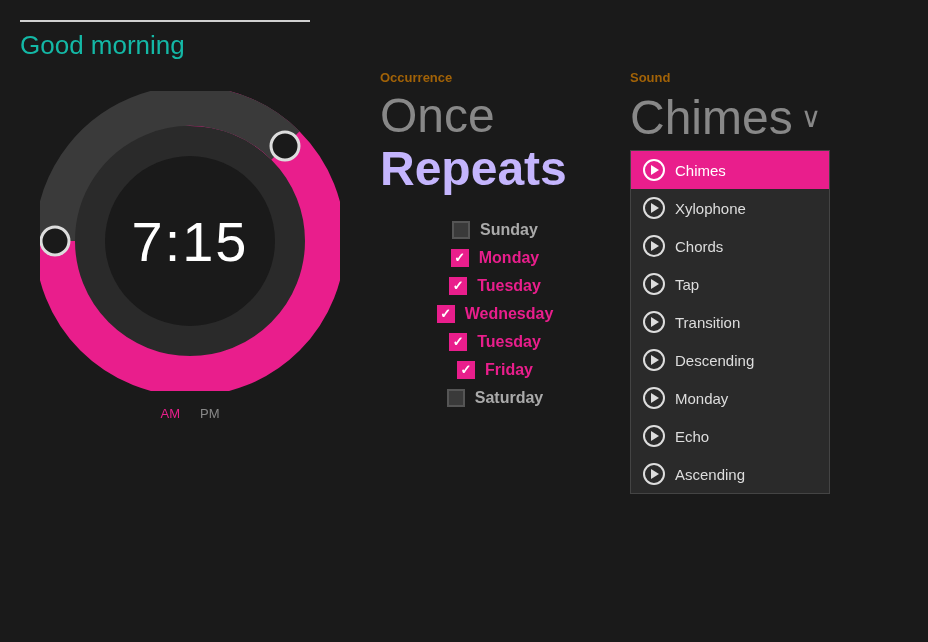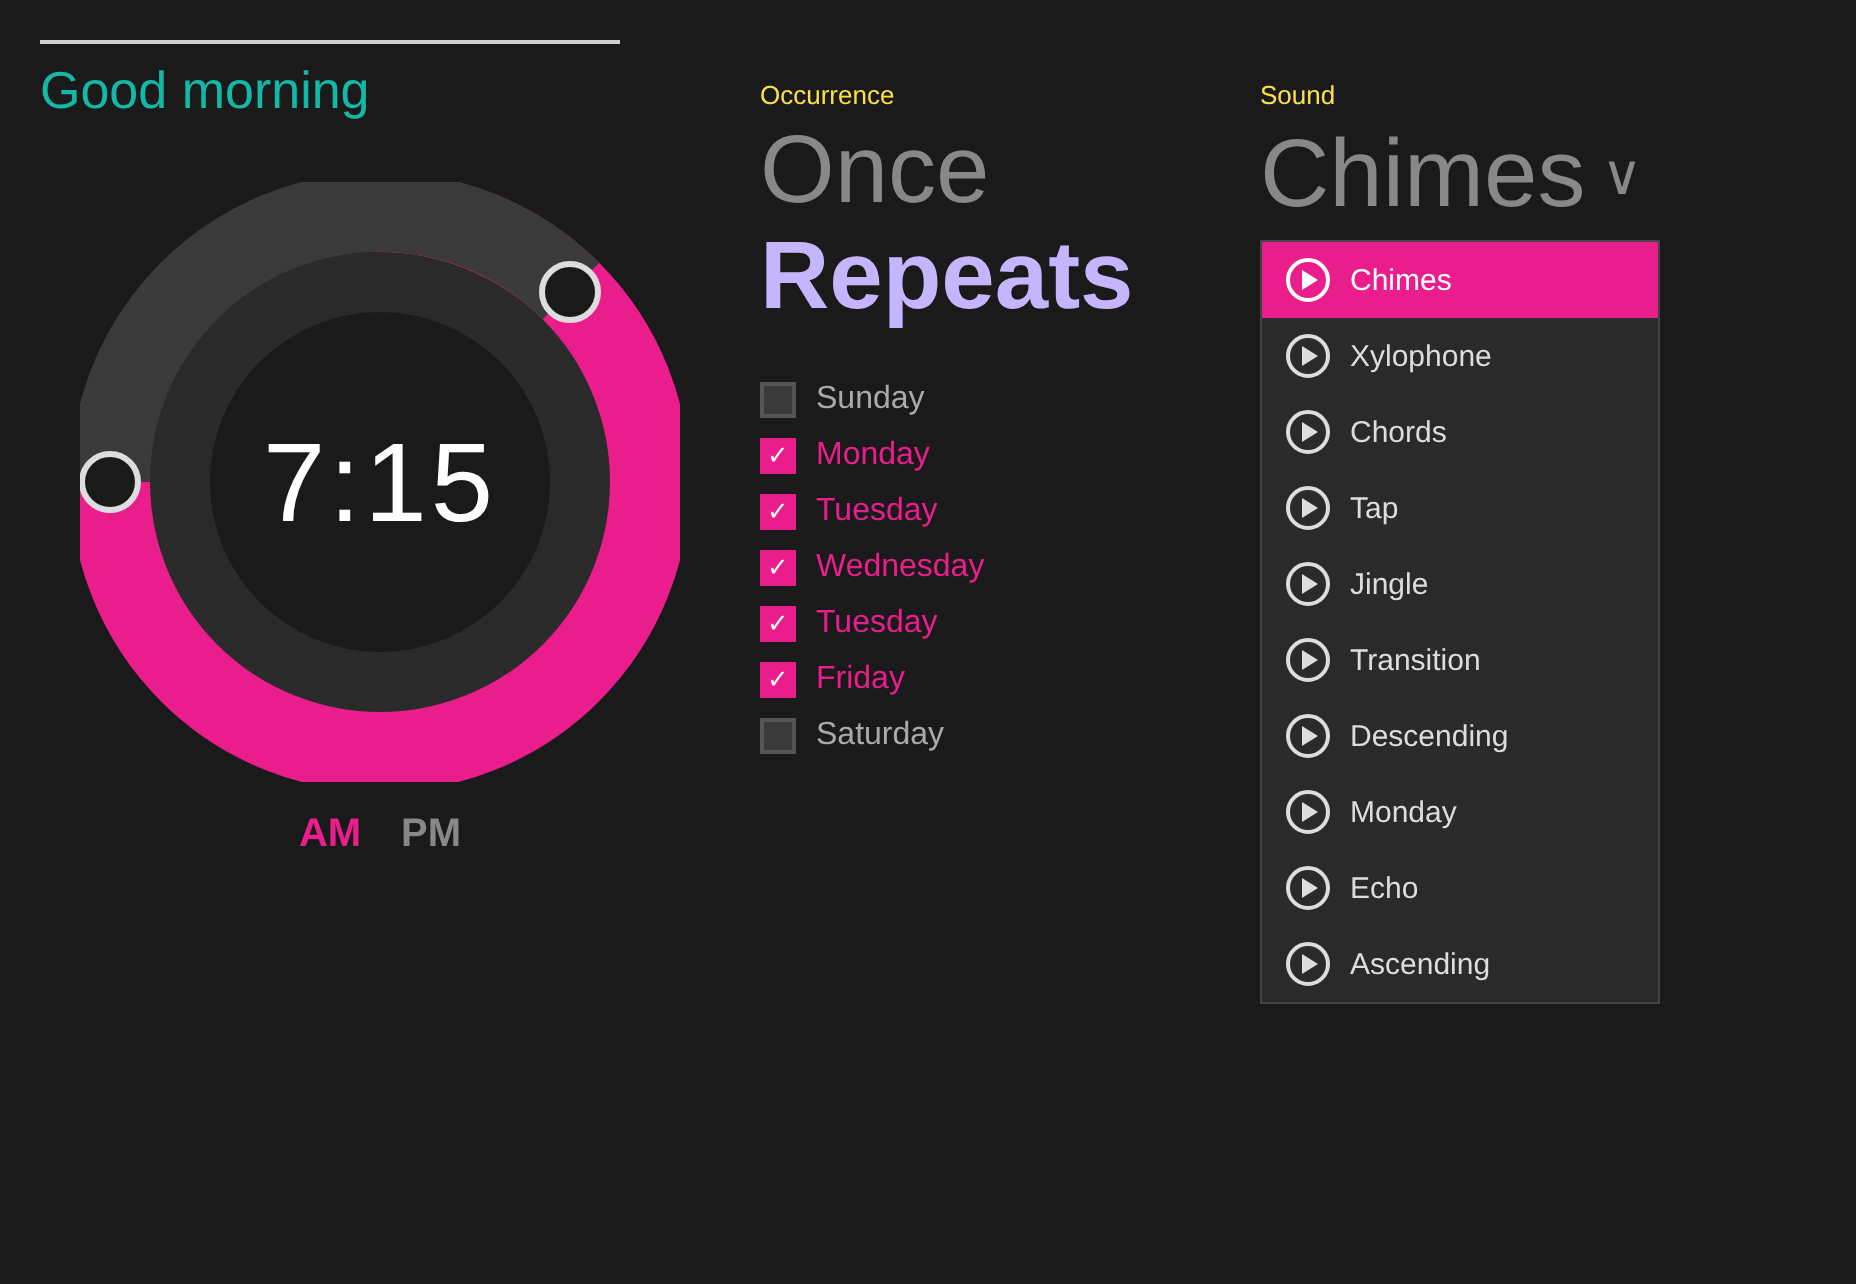--- a/index.html
+++ b/index.html
@@ -61,45 +61,46 @@
     }
 
     .ampm-row {
       display: flex;
       justify-content: center;
       gap: 20px;
       margin-top: 15px;
     }
 
     .ampm-label {
-      font-size: 20px;
-      font-weight: 700;
+      font-size: 13px;
+      font-weight: 400;
     }
 
     .ampm-label.active {
       color: #e91e8c;
     }
 
     .ampm-label.inactive {
       color: #888888;
     }
 
     
     .middle-section {
       position: absolute;
       left: 380px;
       top: 40px;
       width: 230px;
     }
 
     .section-label {
       font-size: 13px;
-      color: #fde047;
-      font-weight: 400;
+      color: #a16207;
+      font-weight: 700;
       margin-bottom: 5px;
+      margin-top: 30px;
     }
 
     .once-text {
       font-size: 48px;
       font-weight: 200;
       color: #888888;
       line-height: 1.1;
       cursor: pointer;
     }
 
@@ -116,21 +117,22 @@
       list-style: none;
       margin-top: 10px;
     }
 
     .day-item {
       display: flex;
       align-items: center;
       gap: 10px;
       padding: 5px 0;
       font-size: 16px;
-      font-weight: 400;
+      font-weight: 700;
+      justify-content: center;
     }
 
     .day-item.checked {
       color: #e91e8c;
     }
 
     .day-item.unchecked {
       color: #aaaaaa;
     }
 
@@ -340,26 +342,20 @@
       <div class="sound-item ">
         <div class="play-icon">
           <div class="play-triangle"></div>
         </div>
         <span>Tap</span>
       </div>
       <div class="sound-item ">
         <div class="play-icon">
           <div class="play-triangle"></div>
         </div>
-        <span>Jingle</span>
-      </div>
-      <div class="sound-item ">
-        <div class="play-icon">
-          <div class="play-triangle"></div>
-        </div>
         <span>Transition</span>
       </div>
       <div class="sound-item ">
         <div class="play-icon">
           <div class="play-triangle"></div>
         </div>
         <span>Descending</span>
       </div>
       <div class="sound-item ">
         <div class="play-icon">

